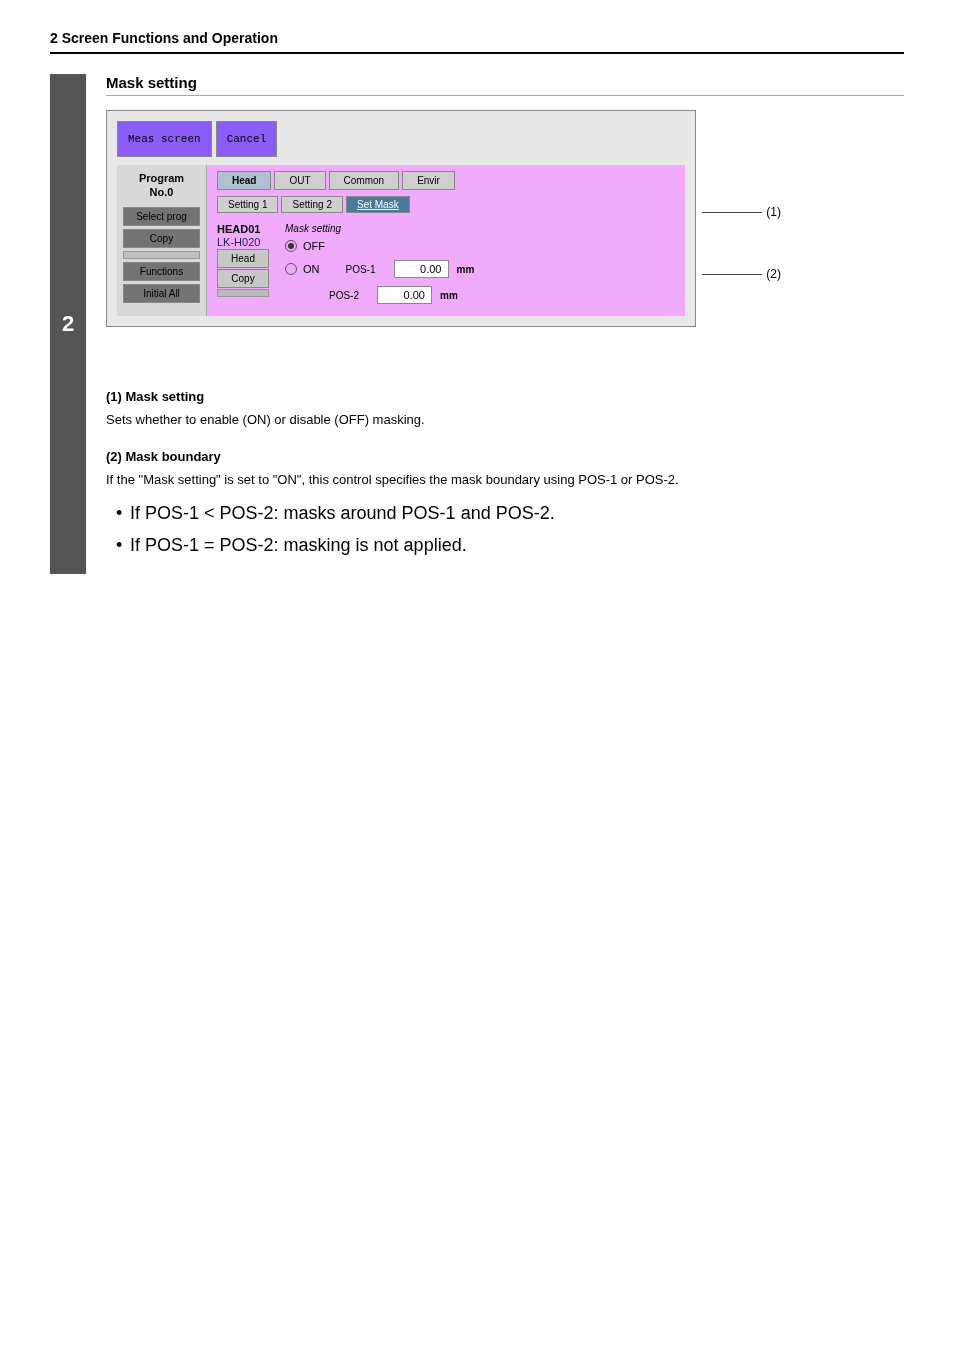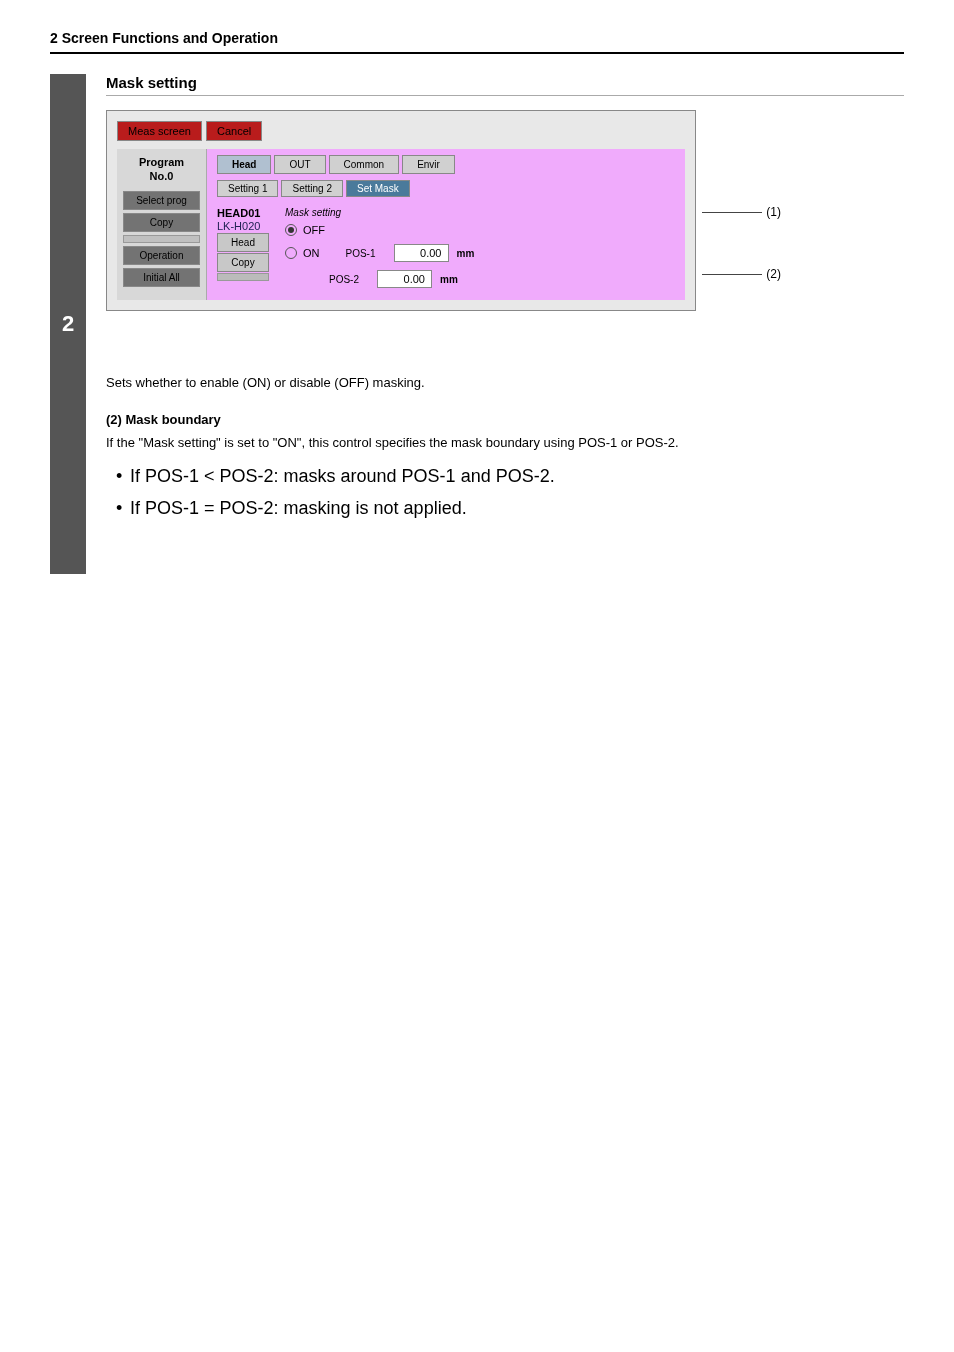--- a/index.html
+++ b/index.html
@@ -42,25 +42,26 @@
       position: relative;
     }
 
     .screen-top-bar {
       display: flex;
       gap: 4px;
       margin-bottom: 8px;
     }
 
     .btn-meas-screen, .btn-cancel {
-      background: #b91c1c;
-      border: 1px solid #888;
-      padding: 3px 10px;
-      font-size: 11px;
-      cursor: pointer;
+      background: #8b5cf6;
+      border: 1px solid #888;
+      padding: 11px 10px;
+      font-size: 11px;
+      cursor: pointer;
+      font-family: Liberation Mono, monospace;
     }
 
     .screen-body {
       display: flex;
       gap: 0;
       background: #e0e0e0;
     }
 
     
     .screen-sidebar {
@@ -128,20 +129,21 @@
       padding: 2px 10px;
       font-size: 10px;
       border: 1px solid #888;
       background: #d0d0d0;
       cursor: pointer;
     }
 
     .sub-tab-btn.active {
       background: #4a7a9b;
       color: #fff;
+      text-decoration: underline;
     }
 
     .head-label {
       font-size: 11px;
       font-weight: bold;
     }
 
     .head-model {
       font-size: 11px;
       color: #225;
@@ -280,21 +282,21 @@
             <button class="btn-cancel">Cancel</button>
           </div>
 
           <div class="screen-body">
 
             <div class="screen-sidebar">
               <div class="prog-no">Program<br>No.0</div>
               <button class="side-btn">Select prog</button>
               <button class="side-btn">Copy</button>
               <button class="side-btn" style="background:#c0c0c0; border-color:#999;"></button>
-              <button class="side-btn">Operation</button>
+              <button class="side-btn">Functions</button>
               <button class="side-btn">Initial All</button>
             </div>
 
             <div class="screen-main">
 
               <div class="tab-bar">
                 <button class="tab-btn active">Head</button>
                 <button class="tab-btn">OUT</button>
                 <button class="tab-btn">Common</button>
                 <button class="tab-btn">Envir</button>
@@ -358,20 +360,21 @@
           </div>
           <div style="display: flex; align-items: center; gap: 4px; margin-top: 20px;">
             <div style="width: 60px; height: 1px; background: #444;"></div>
             <span style="font-size: 12px;">(2)</span>
           </div>
         </div>
       </div>
 
       
       <div class="desc-section">
+        <div class="desc-title">(1) Mask setting</div>
         <div class="desc-text">Sets whether to enable (ON) or disable (OFF) masking.</div>
       </div>
 
       <div class="desc-section">
         <div class="desc-title">(2) Mask boundary</div>
         <div class="desc-text">If the "Mask setting" is set to "ON", this control specifies the mask boundary using POS-1 or POS-2.</div>
         <ul class="bullet-list">
           <li>If POS-1 &lt; POS-2: masks around POS-1 and POS-2.</li>
           <li>If POS-1 = POS-2: masking is not applied.</li>
         </ul>

